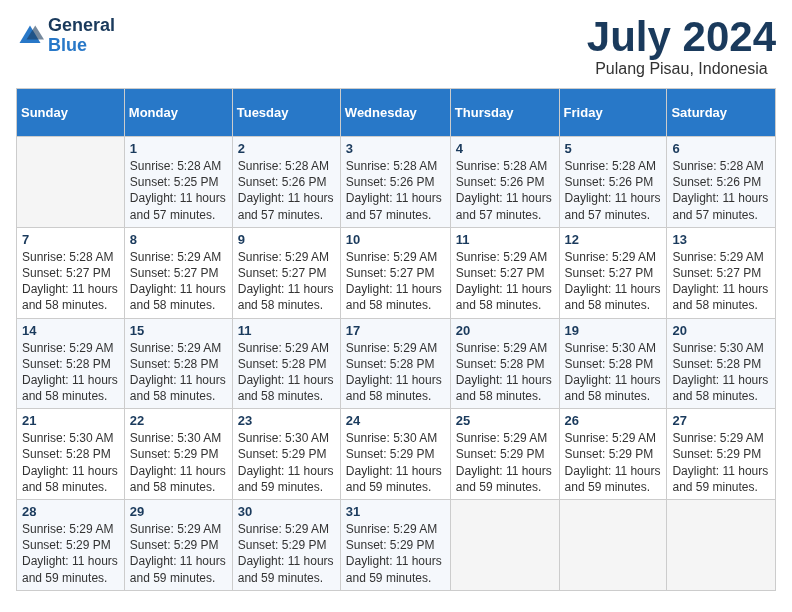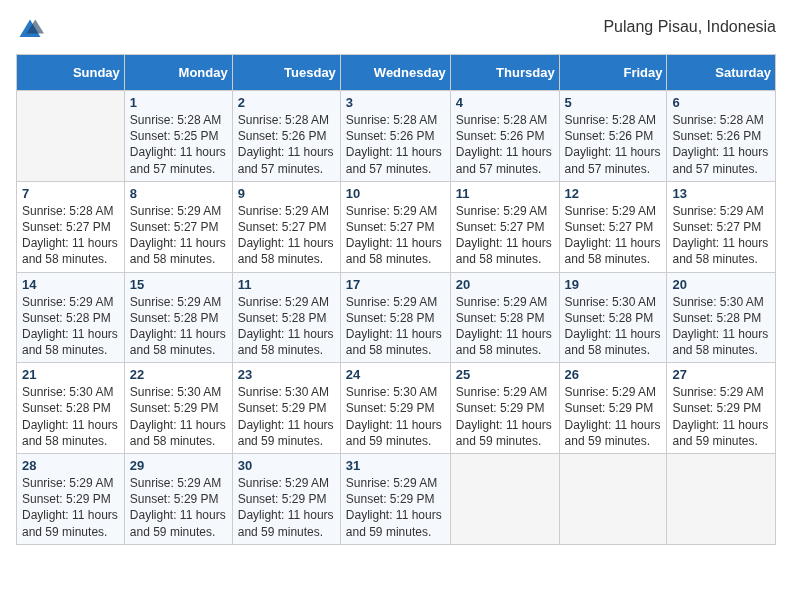--- a/index.html
+++ b/index.html
@@ -56,22 +56,22 @@
       text-align: center;
     }
     table {
       width: 100%;
       border-collapse: collapse;
       font-size: 11px;
     }
     thead tr th {
       background: #2878c8;
       color: #fff;
-      padding: 10px 4px;
-      text-align: right;
+      padding: 16px 4px;
+      text-align: left;
       font-size: 13px;
       font-weight: bold;
       border: 1px solid #ccc;
     }
     tbody tr td {
       border: 1px solid #ccc;
       vertical-align: top;
       padding: 4px 5px;
       width: 113px;
       min-height: 80px;
@@ -102,22 +102,27 @@
 </head>
 <body>
 
 <div class="header-area">
   <div class="logo">
     <svg class="logo-icon" viewBox="0 0 32 32">
       <rect width="32" height="32" fill="white"></rect>
       <polygon points="16,4 28,24 4,24" fill="#2878c8"></polygon>
       <polygon points="22,4 32,20 12,20" fill="#1a3a5c" opacity="0.6"></polygon>
     </svg>
+    <div class="logo-text">
+      <span class="logo-general">General</span>
+      <span class="logo-blue">Blue</span>
+    </div>
   </div>
   <div class="title-area">
+    <div class="calendar-title">July 2024</div>
     <div class="calendar-subtitle">Pulang Pisau, Indonesia</div>
   </div>
 </div>
 
 <table>
   <thead>
     <tr>
     <th>Sunday</th>
         <th>Monday</th>
         <th>Tuesday</th>

